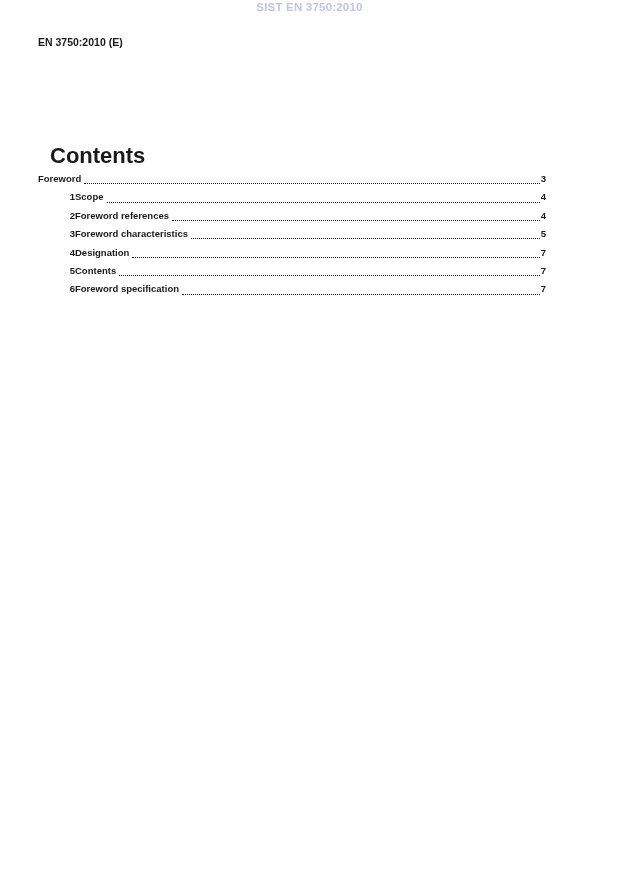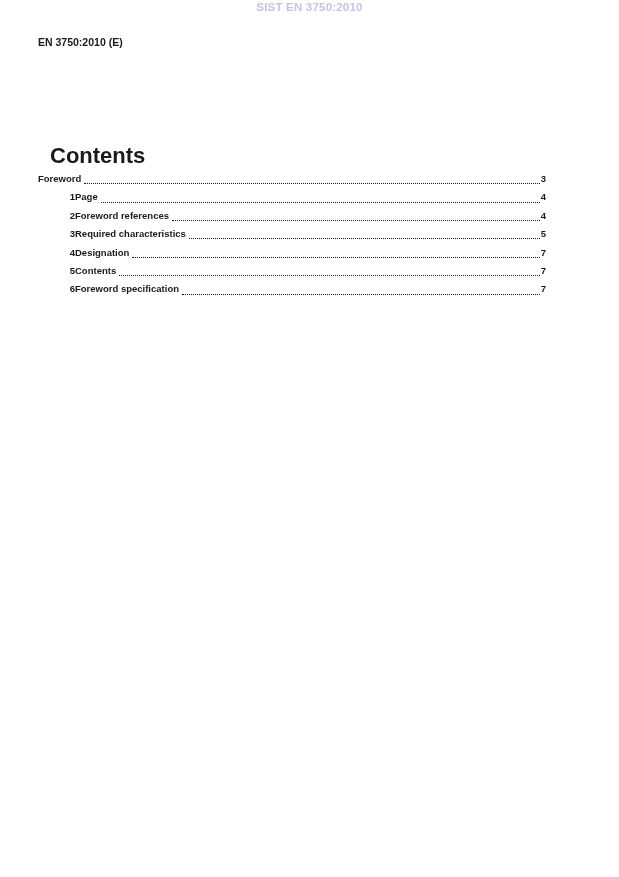--- a/index.html
+++ b/index.html
@@ -115,35 +115,35 @@
 
     <div class="toc-row">
 
       <span class="toc-label">Foreword</span>
       <span class="toc-leader"></span>
       <span class="toc-page">3</span>
     </div>
 
     <div class="toc-row">
       <span class="toc-num">1</span>
-      <span class="toc-label">Page</span>
+      <span class="toc-label">Scope</span>
       <span class="toc-leader"></span>
       <span class="toc-page">4</span>
     </div>
 
     <div class="toc-row">
       <span class="toc-num">2</span>
       <span class="toc-label">Foreword references</span>
       <span class="toc-leader"></span>
       <span class="toc-page">4</span>
     </div>
 
     <div class="toc-row">
       <span class="toc-num">3</span>
-      <span class="toc-label">Required characteristics</span>
+      <span class="toc-label">Foreword characteristics</span>
       <span class="toc-leader"></span>
       <span class="toc-page">5</span>
     </div>
 
     <div class="toc-row">
       <span class="toc-num">4</span>
       <span class="toc-label">Designation</span>
       <span class="toc-leader"></span>
       <span class="toc-page">7</span>
     </div>

